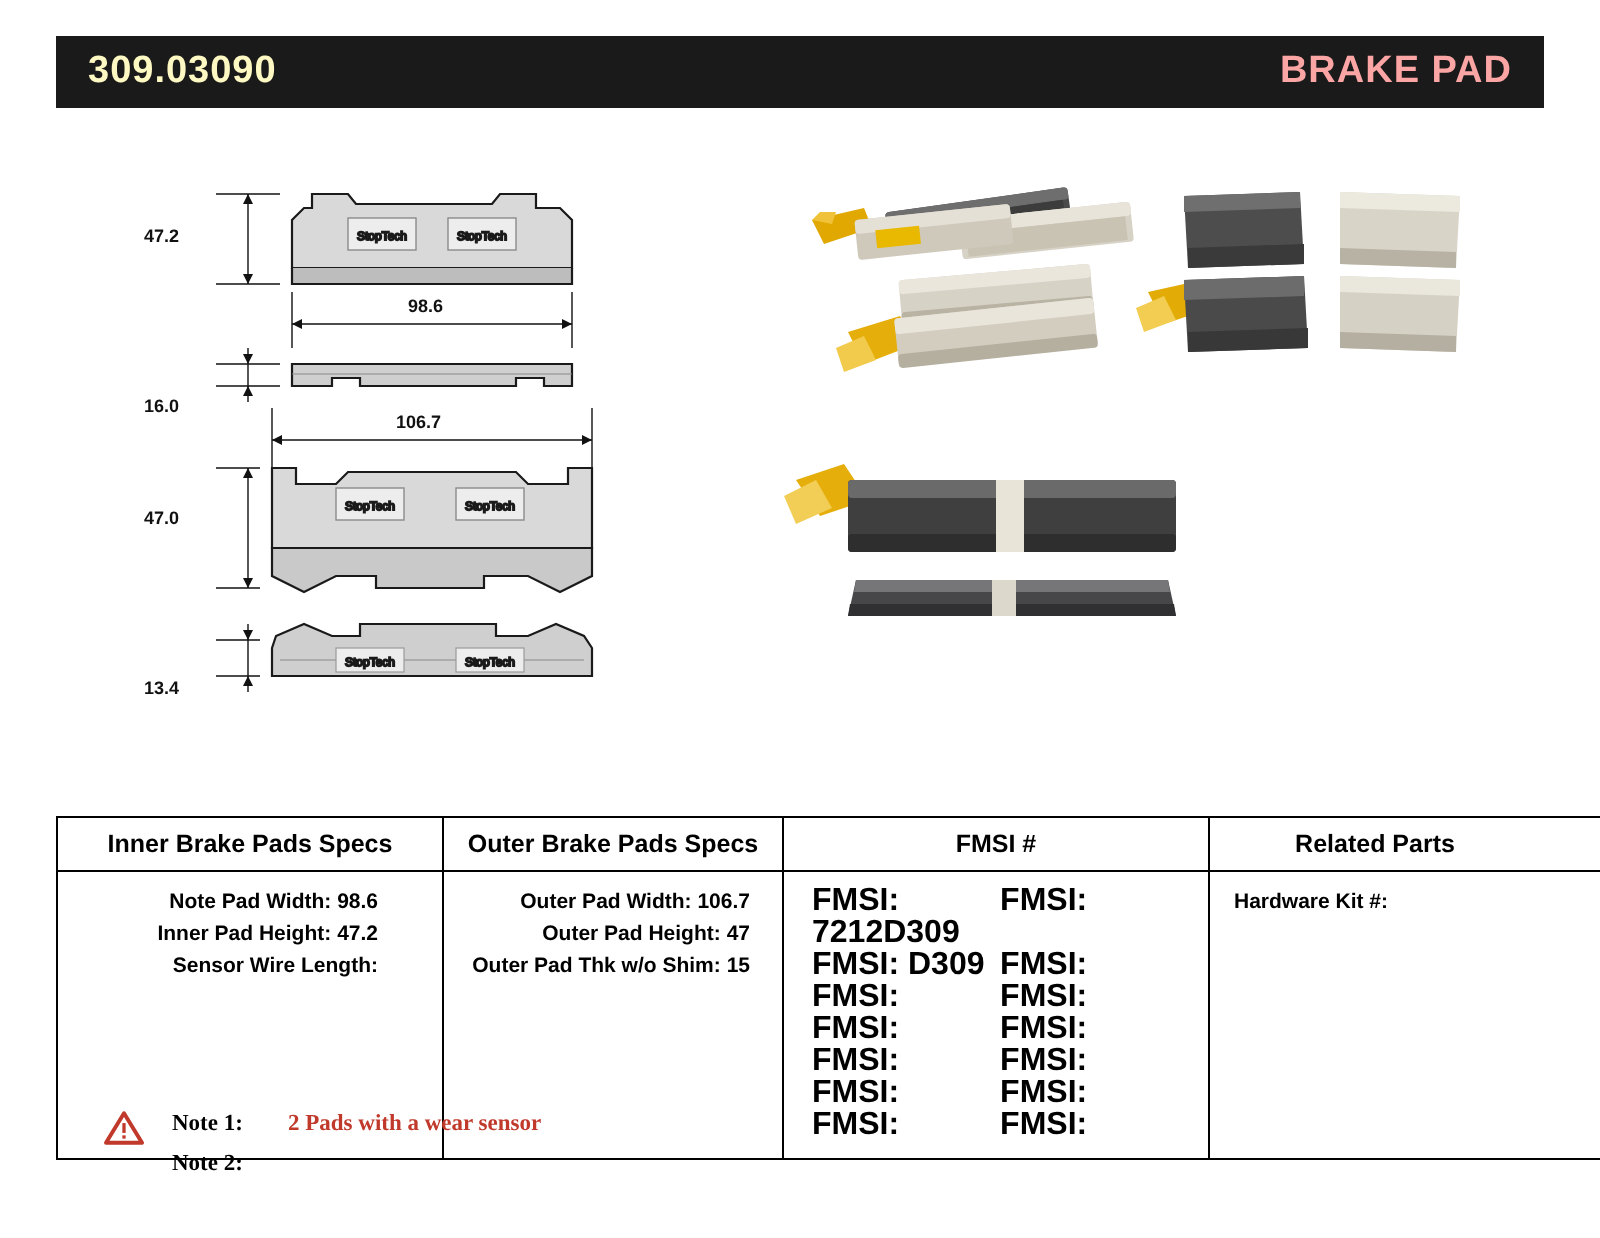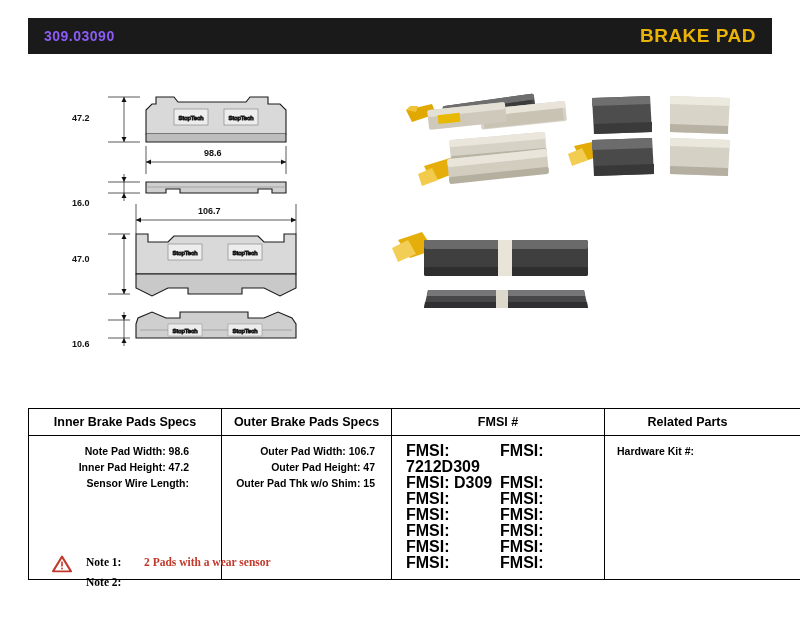--- a/index.html
+++ b/index.html
@@ -20,27 +20,27 @@
     position: absolute;
     left: 28px; top: 18px;
     width: 744px; height: 36px;
     background: #1a1a1a;
     display: flex;
     align-items: center;
     justify-content: space-between;
     padding: 0 16px;
   }
   .header .part-number {
-    color: #8b5cf6;
-    font-size: 14px;
+    color: #fef9c3;
+    font-size: 19px;
     font-weight: bold;
     letter-spacing: 0.5px;
   }
   .header .doc-type {
-    color: #eab308;
+    color: #fca5a5;
     font-size: 19px;
     font-weight: bold;
     letter-spacing: 0.5px;
   }
 
   
   .drawing-area {
     position: absolute;
     left: 28px; top: 62px;
     width: 744px; height: 330px;
@@ -236,21 +236,21 @@
         <path d="M96,276 l-2.5,5 h5 z" fill="#111" stroke="none"></path>
       </g>
     </g>
   </svg>
 
   <div class="dim-label" style="left:44px; top:51px;">47.2</div>
   <div class="dim-label" style="left:176px; top:86px;">98.6</div>
   <div class="dim-label" style="left:44px; top:136px;">16.0</div>
   <div class="dim-label" style="left:170px; top:144px;">106.7</div>
   <div class="dim-label" style="left:44px; top:192px;">47.0</div>
-  <div class="dim-label" style="left:44px; top:277px;">10.6</div>
+  <div class="dim-label" style="left:44px; top:277px;">13.4</div>
 
   <svg style="position:absolute; left:360px; top:0;" width="384" height="330" viewBox="0 0 384 330">
 
     <g>
 
       <g transform="rotate(-8 100 45)">
         <rect x="55" y="38" width="92" height="18" rx="2" fill="#4a4a4a"></rect>
         <rect x="55" y="38" width="92" height="6" rx="2" fill="#6e6e6e"></rect>
         <rect x="58" y="44" width="86" height="11" fill="#3c3c3c"></rect>
       </g>

